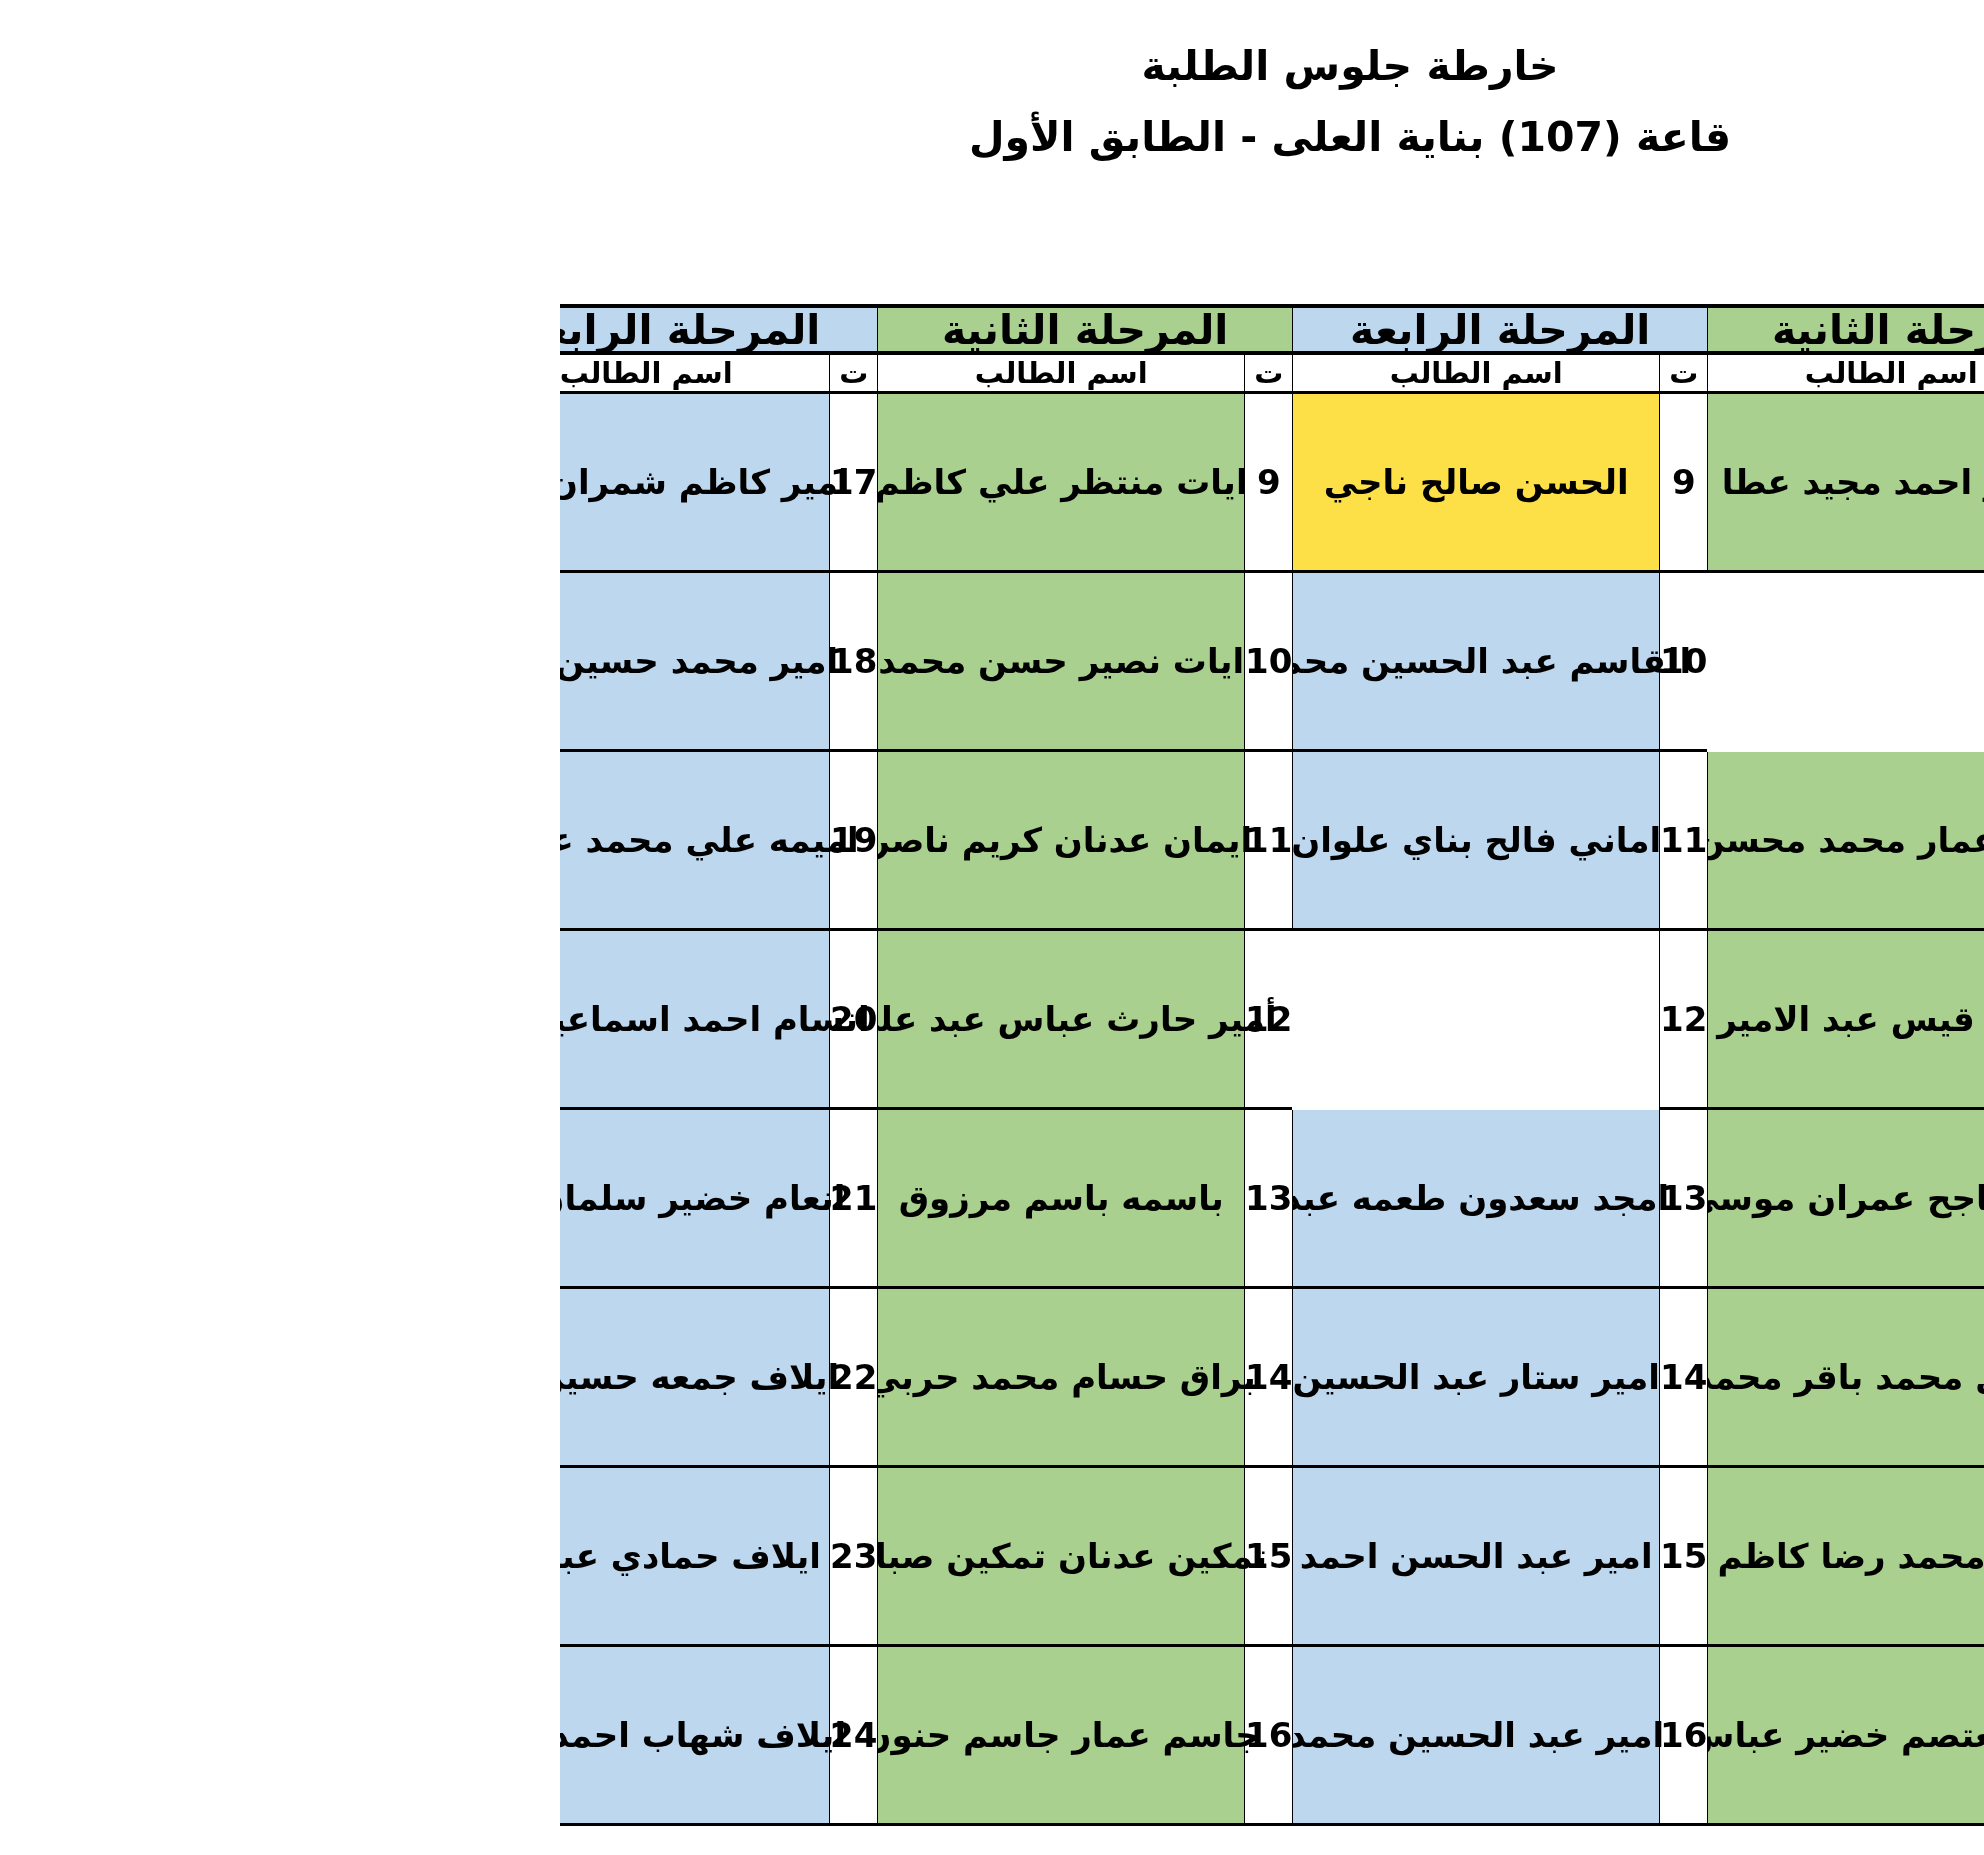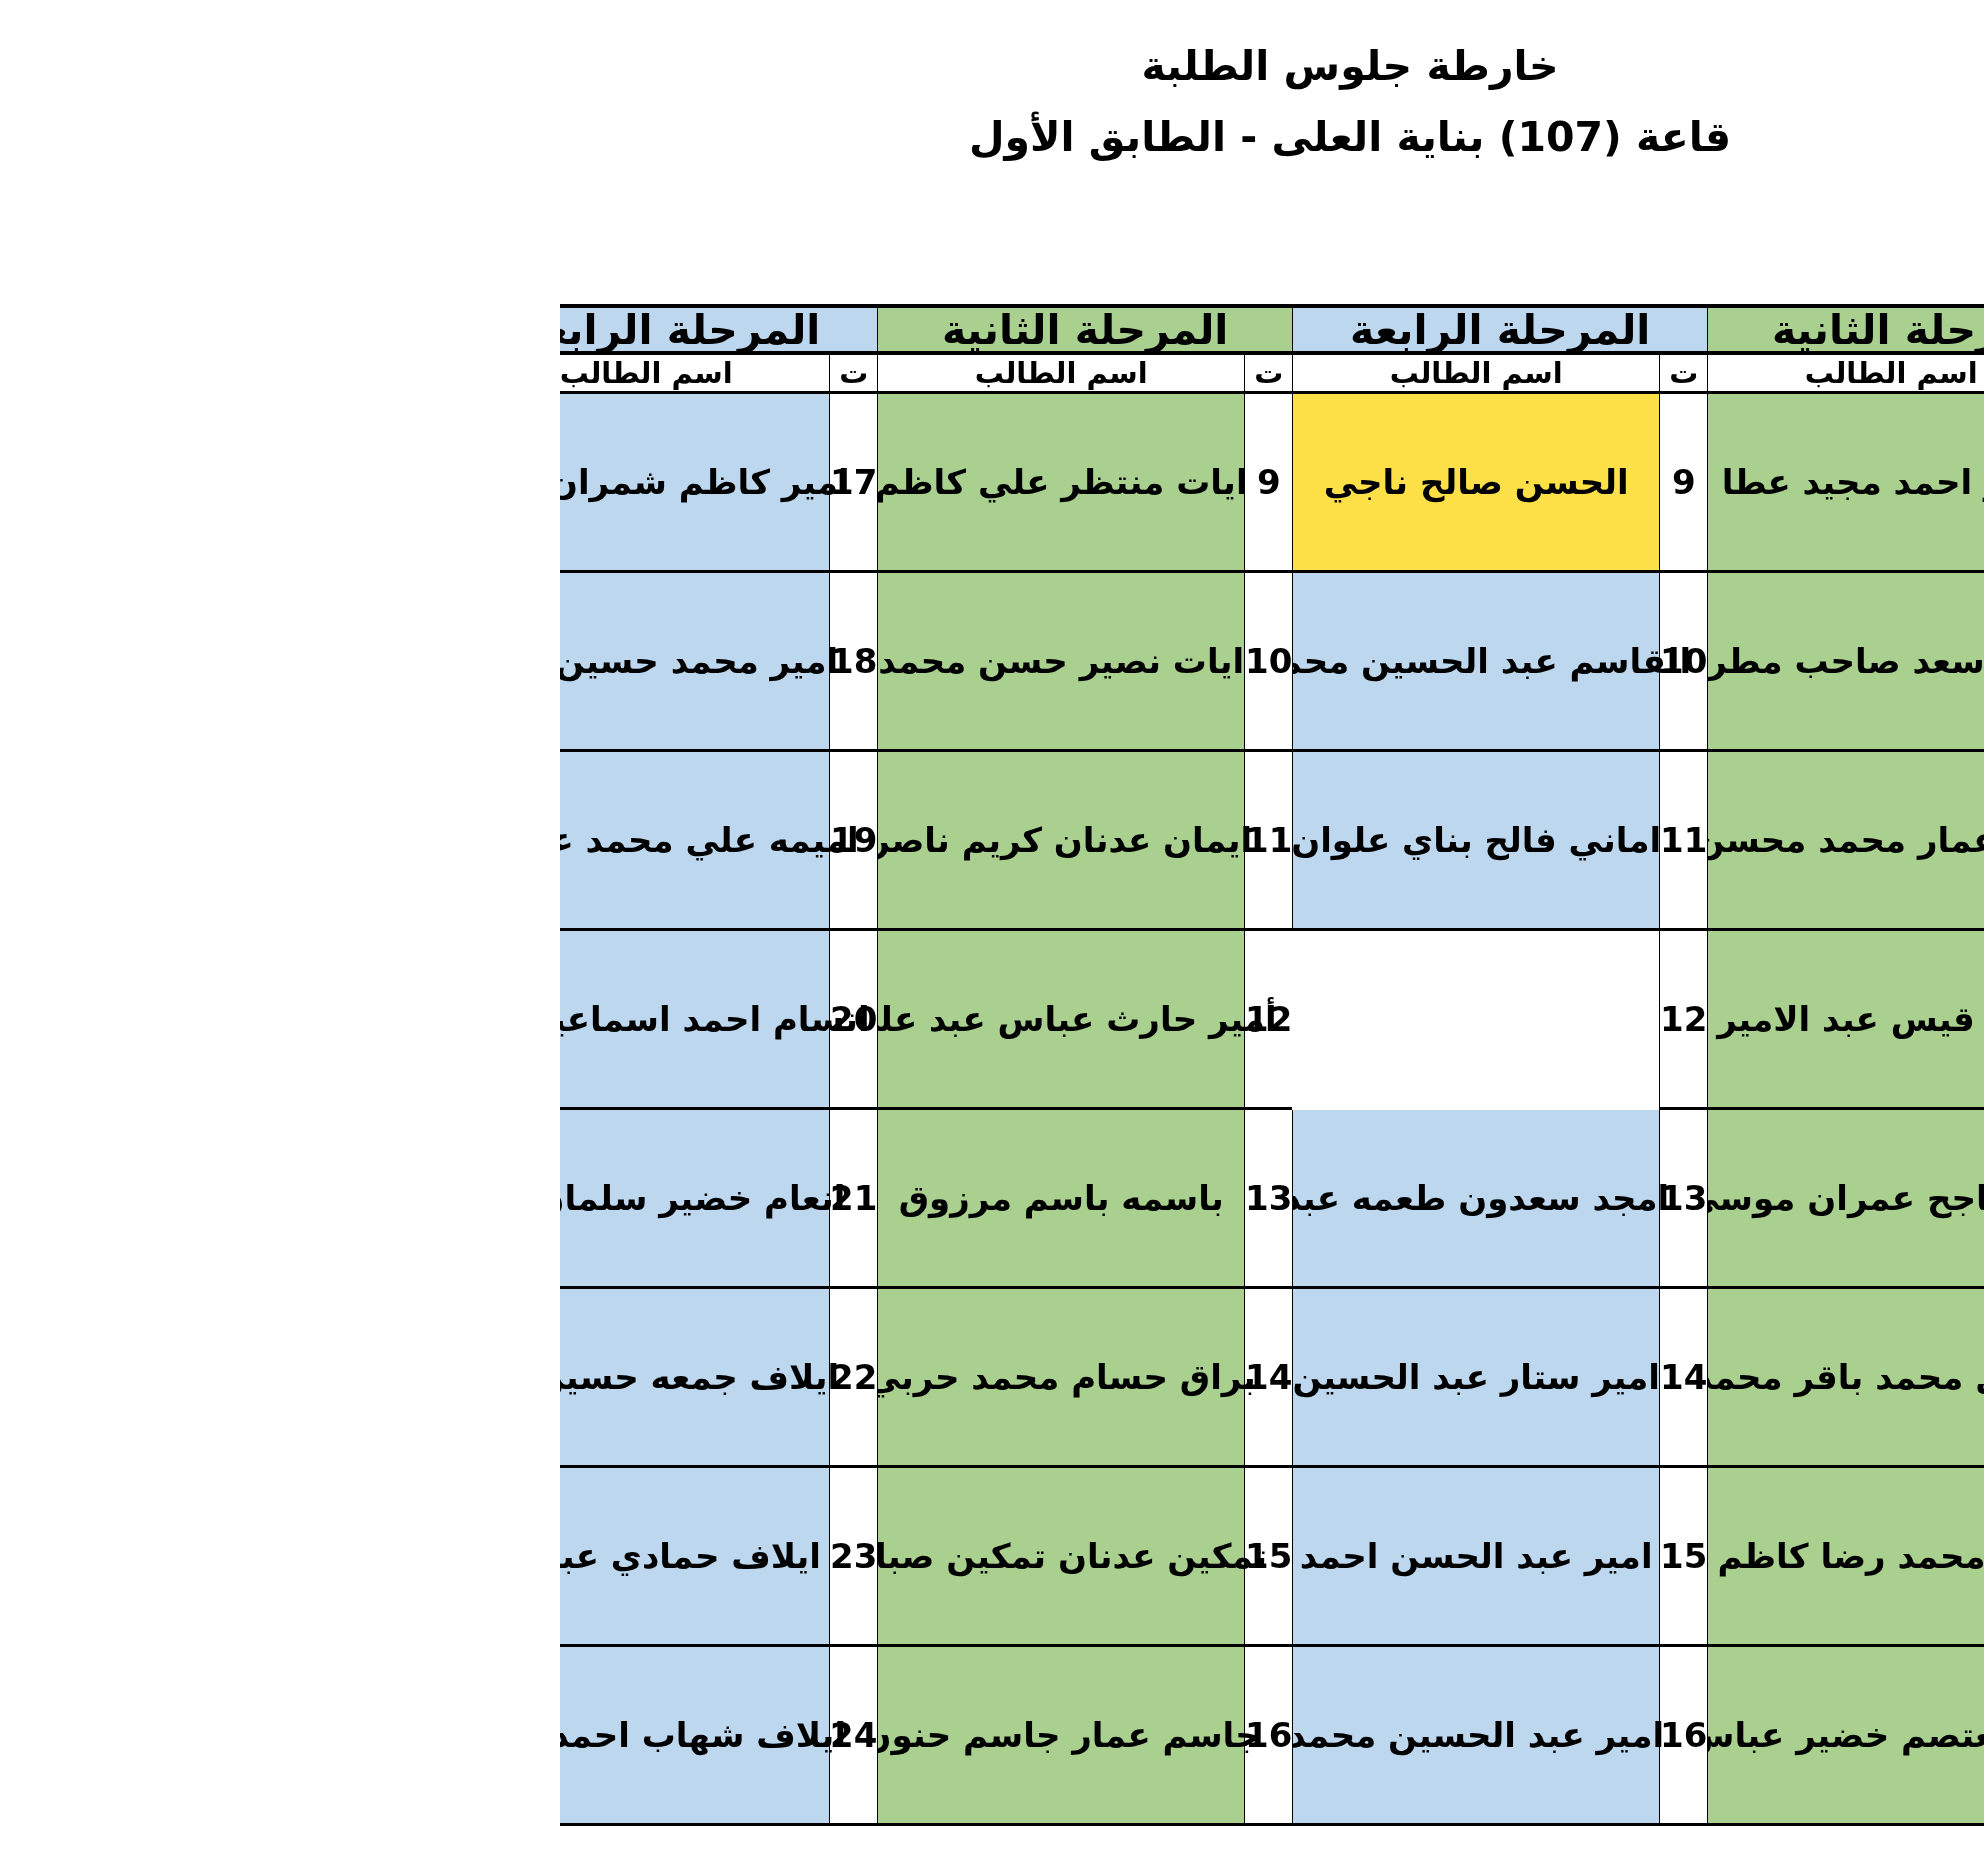--- a/index.html
+++ b/index.html
@@ -139,21 +139,20 @@
       <div class="cell name head">اسم الطالب</div>
     </div>
     <div class="rows">
   <div class="row seat">
     <div class="cell num">1</div>
     <div class="cell name" style="background: rgb(169, 208, 142);">ابرار احمد مجيد عطا</div>
   </div>
 
   <div class="row seat">
     <div class="cell num">2</div>
-    <div class="cell name" style="background: rgb(169, 208, 142);">احمد سعد صاحب مطر</div>
   </div>
 
   <div class="row seat">
     <div class="cell num">3</div>
     <div class="cell name" style="background: rgb(169, 208, 142);">احمد عمار محمد محسن</div>
   </div>
 
   <div class="row seat">
     <div class="cell num">4</div>
     <div class="cell name" style="background: rgb(169, 208, 142);">احمد قيس عبد الامير</div>

